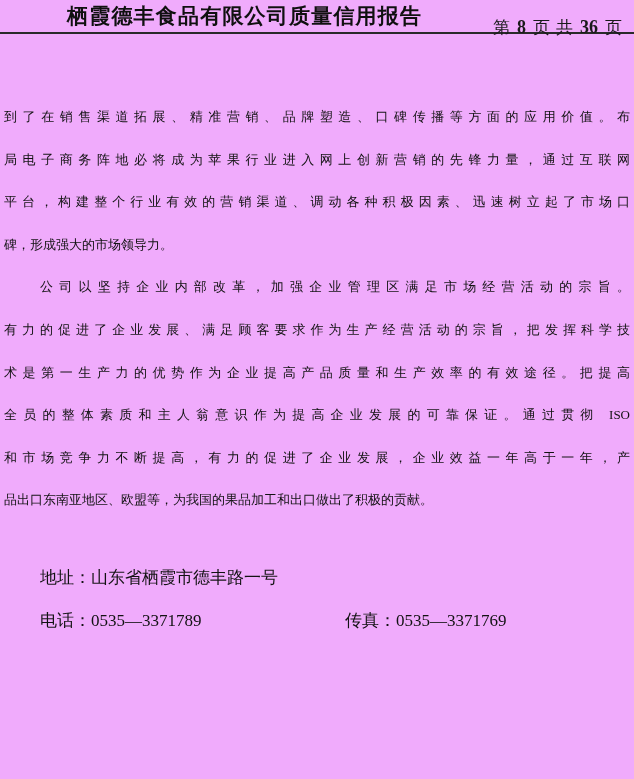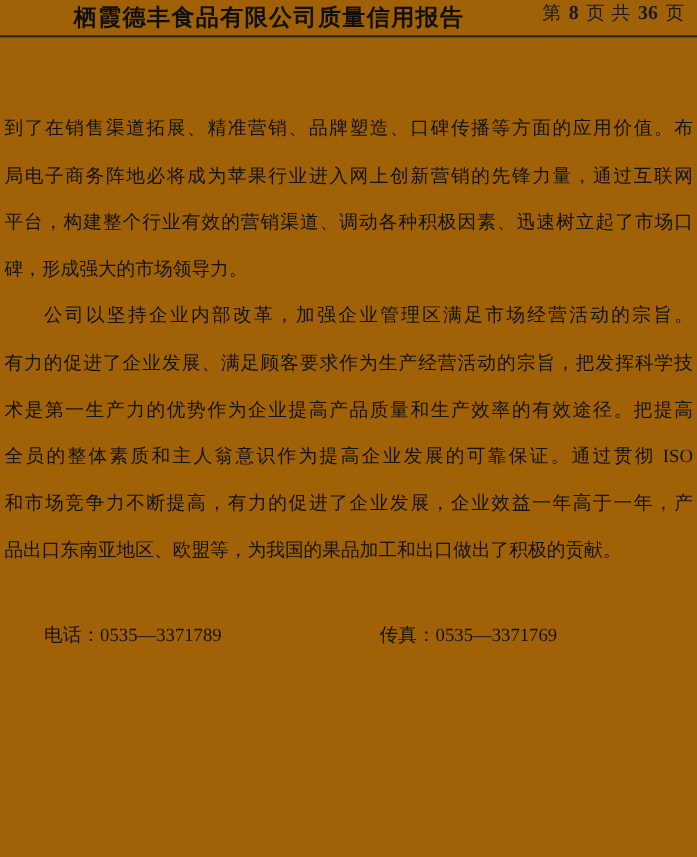--- a/index.html
+++ b/index.html
@@ -4,21 +4,21 @@
 <style>
   html, body {
     margin: 0;
     padding: 0;
     background: #ffffff;
   }
   .page {
     position: relative;
     width: 634px;
     height: 779px;
-    background: #a16207;
+    background: #f0abfc;
     overflow: hidden;
     color: #161616;
   }
   
   .header {
     position: relative;
     height: 32px;
     border-bottom: 2px solid #2a2a2a;
     display: flex;
     align-items: center;
@@ -28,39 +28,39 @@
     font-family: "Liberation Sans", "DejaVu Sans", sans-serif;
     font-weight: 700;
     font-size: 21px;
     letter-spacing: 1.2px;
     color: #101010;
     white-space: nowrap;
   }
   .header-pageinfo {
     position: absolute;
     right: 9px;
-    top: 0;
+    top: 16px;
     font-family: "Liberation Serif", "DejaVu Serif", serif;
     font-size: 17px;
     color: #1a1a1a;
     white-space: nowrap;
   }
   .header-pageinfo .tok { margin: 0 3px; }
   .header-pageinfo .num {
     font-weight: 700;
     font-size: 18px;
     margin: 0 4px;
     font-family: "Liberation Serif", "DejaVu Serif", serif;
   }
   
   .body-text {
     margin-top: 62px;
     padding: 0 4px;
     font-family: "Liberation Serif", "DejaVu Serif", serif;
-    font-size: 17px;
+    font-size: 13px;
     color: #121212;
   }
   .line {
     height: 42.6px;
     line-height: 42.6px;
     white-space: nowrap;
     text-align: justify;
     text-align-last: justify;
     overflow: hidden;
   }
@@ -111,18 +111,19 @@
       <div class="line indent">公司以坚持企业内部改革，加强企业管理区满足市场经营活动的宗旨。</div>
       <div class="line">有力的促进了企业发展、满足顾客要求作为生产经营活动的宗旨，把发挥科学技</div>
       <div class="line">术是第一生产力的优势作为企业提高产品质量和生产效率的有效途径。把提高</div>
       <div class="line">全员的整体素质和主人翁意识作为提高企业发展的可靠保证。通过贯彻 ISO</div>
       <div class="line">和市场竞争力不断提高，有力的促进了企业发展，企业效益一年高于一年，产</div>
       <div class="line last">品出口东南亚地区、欧盟等，为我国的果品加工和出口做出了积极的贡献。</div>
     </div>
   </div>
 
   <div class="contact">
+    <div class="c-line">地址：山东省栖霞市德丰路一号</div>
     <div class="c-line">
       <span class="phone-cell">电话：0535—3371789</span><span>传真：0535—3371769</span>
     </div>
   </div>
 
 </div>
 
 </body></html>

